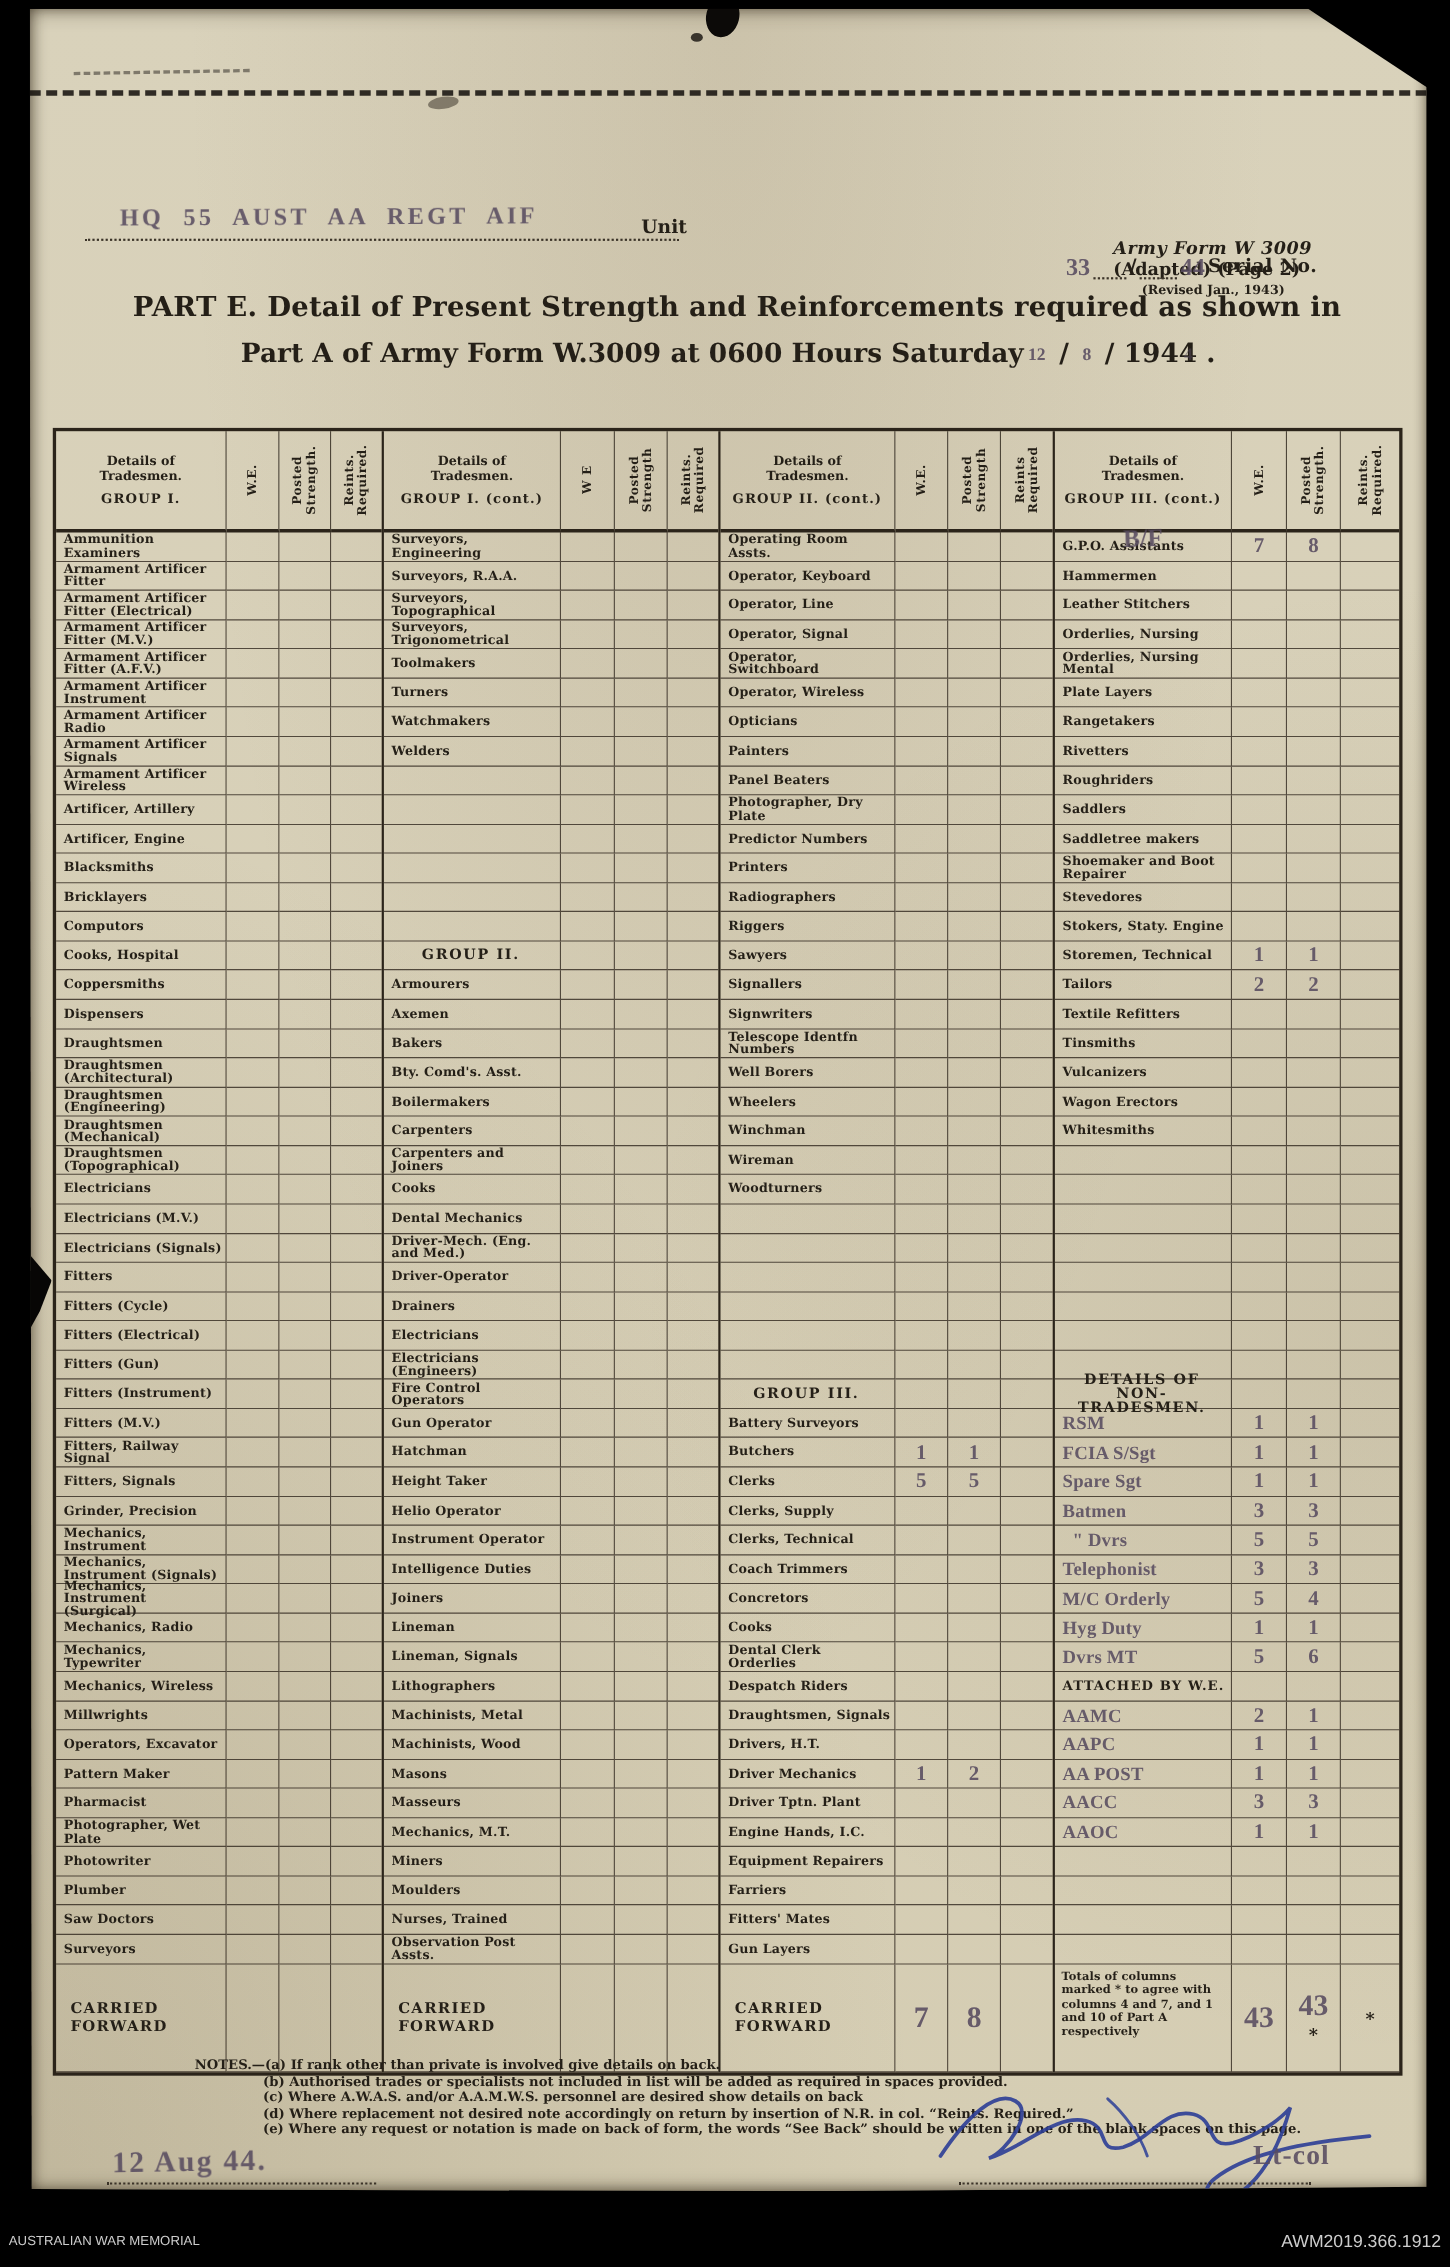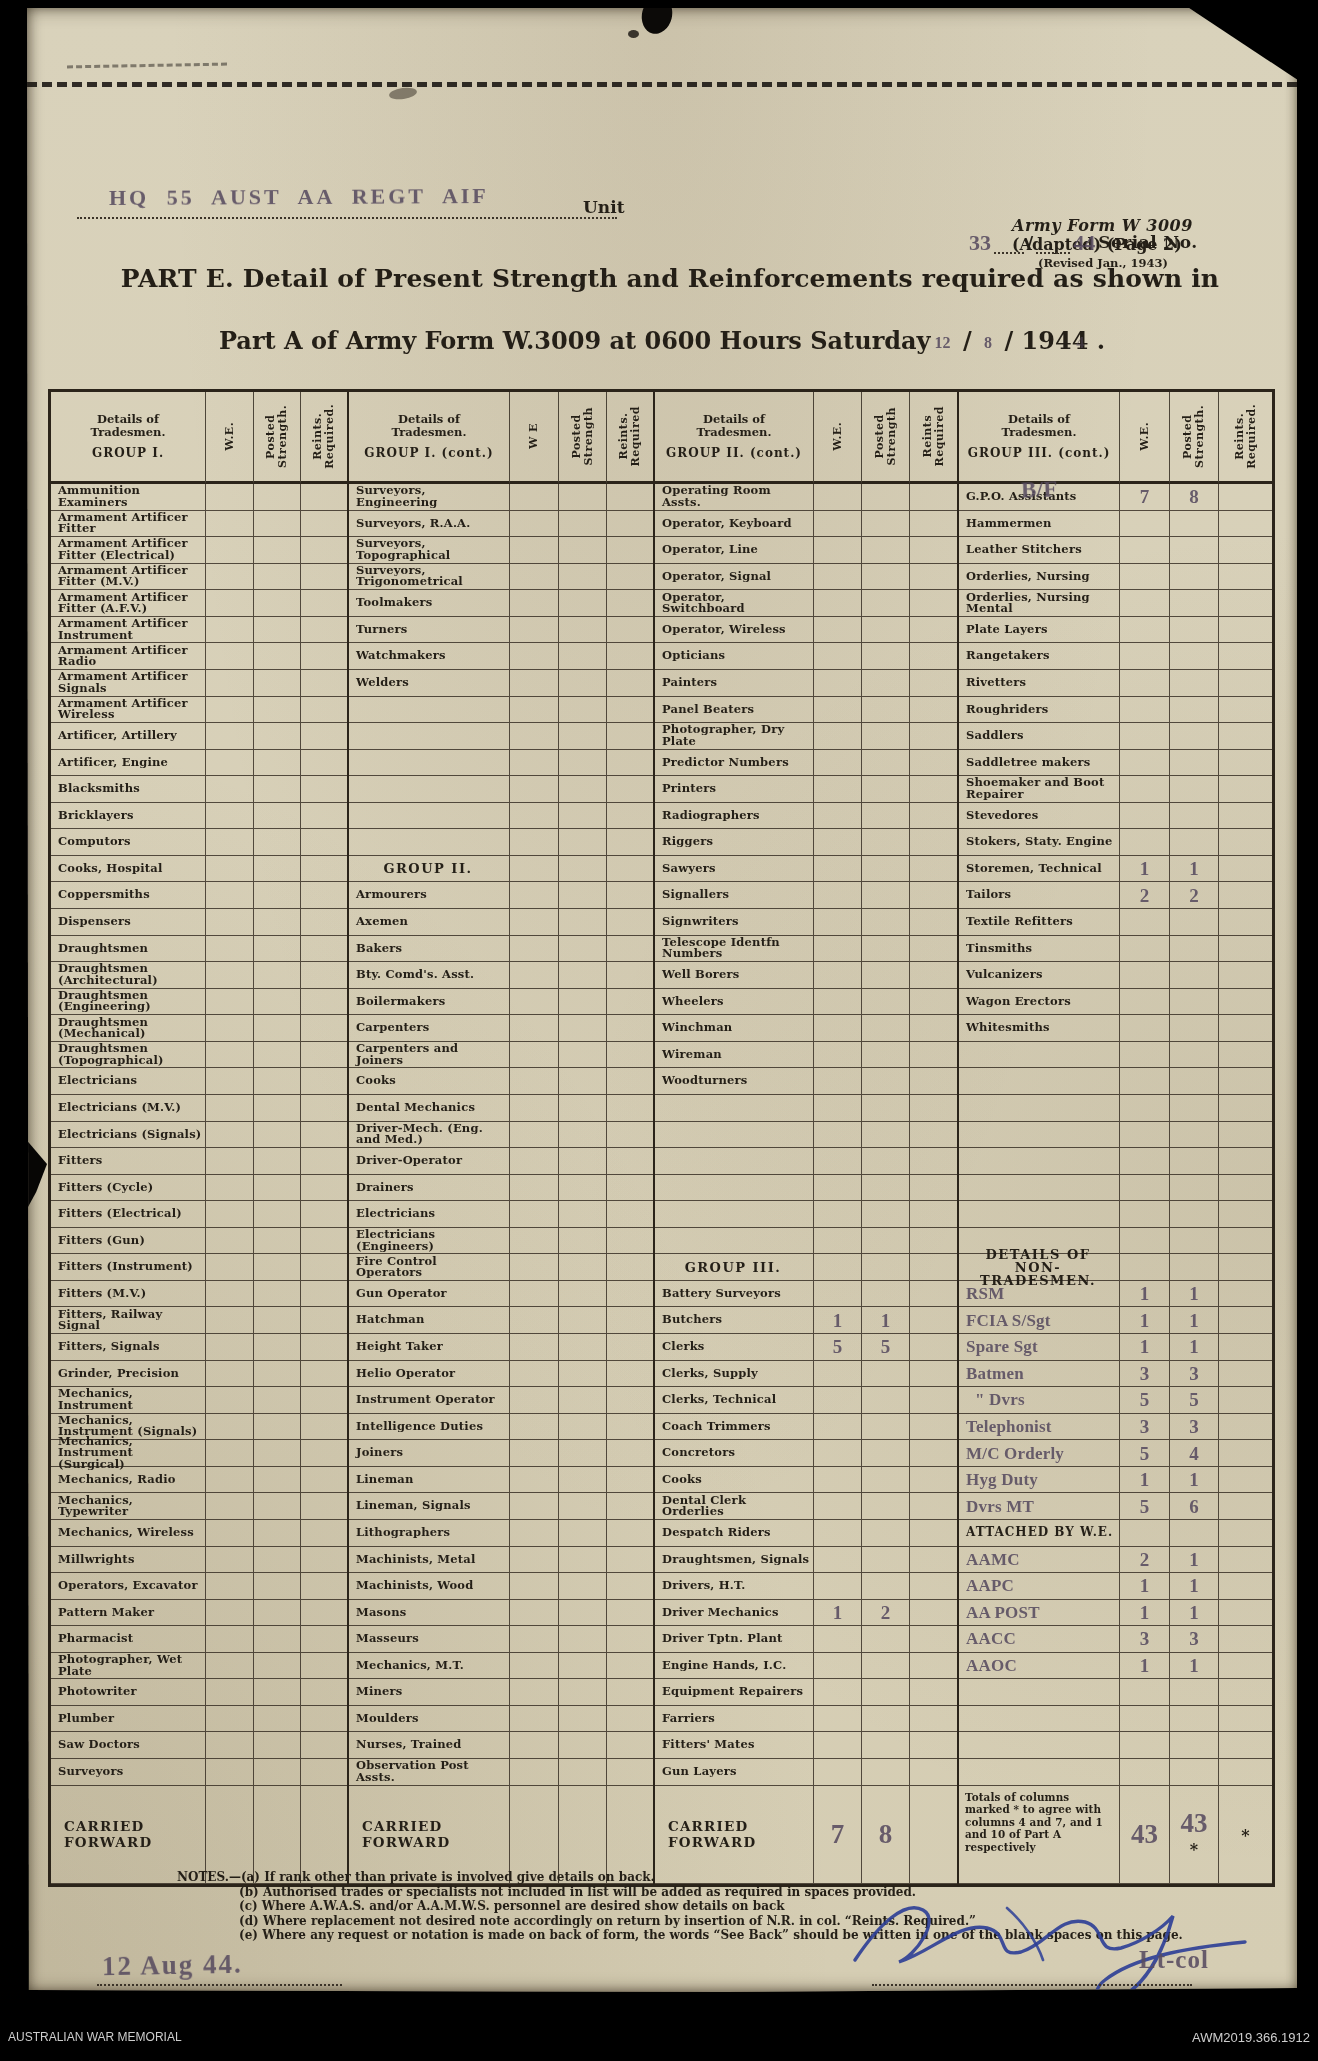--- a/index.html
+++ b/index.html
@@ -56,21 +56,21 @@
     align-items:flex-end; gap:3px; }
   .serial-row .snum { font-size:22px; line-height:22px; }
   .sdots { display:inline-block; border-bottom:2px dotted #3b3328; height:24px; }
   .sd1 { width:30px; } .sd2 { width:34px; }
   .sslash { font-size:17px; font-weight:bold; line-height:24px; }
   .serial-label { font-size:17px; font-weight:bold; line-height:23px; letter-spacing:.5px; }
 
   .title1 { position:absolute; left:88px; top:256px; width:1110px; text-align:center;
     font-size:25px; font-weight:bold; letter-spacing:.2px; white-space:nowrap; }
   .title2 { position:absolute; left:0; top:298px; width:100%; display:flex;
-    justify-content:center; align-items:flex-end;margin-top:20px; }
+    justify-content:center; align-items:flex-end; }
   .title2 .pr { font-size:24px; font-weight:bold; white-space:pre; }
   .title2 .dstamp { font-size:16px; line-height:24px; padding:0 4px; }
   .title2 .ghost { opacity:.5; margin-left:-16px; }
 
   
   .w3009 { position:absolute; left:21px; top:381px; display:flex;
     border:3px solid #2b241a; }
   .tgroup { display:grid; grid-template-rows:92px repeat(49, 26.57px) 98px;
     border-right:2px solid #2b241a; }
   .tgroup:last-child { border-right:none; }
@@ -128,21 +128,21 @@
   .sig-label { position:absolute; left:878px; top:1982px; font-size:21px;
     font-style:italic; font-weight:bold; }
   .ltcol-stamp { position:absolute; left:1112px; top:1938px; font-size:25px;
     letter-spacing:1px; white-space:nowrap; }
   .sig-svg { position:absolute; left:800px; top:1856px; }
 
   
   .footer-left  { position:absolute; left:8px; top:2030px; font-family:"Liberation Sans",sans-serif;
     font-size:12px; color:#cdcdcd; }
   .footer-right { position:absolute; right:8px; top:2030px; font-family:"Liberation Sans",sans-serif;
-    font-size:13px; color:#cdcdcd;margin-left:48px; }
+    font-size:16px; color:#cdcdcd;margin-left:48px; }
 </style>
 </head>
 <body>
 
 <div class="paper">
   <div class="perf"></div>
   <div class="perf2"></div>
   <div class="blob-a"></div>
   <div class="blob-b"></div>
   <div class="scuff"></div>

